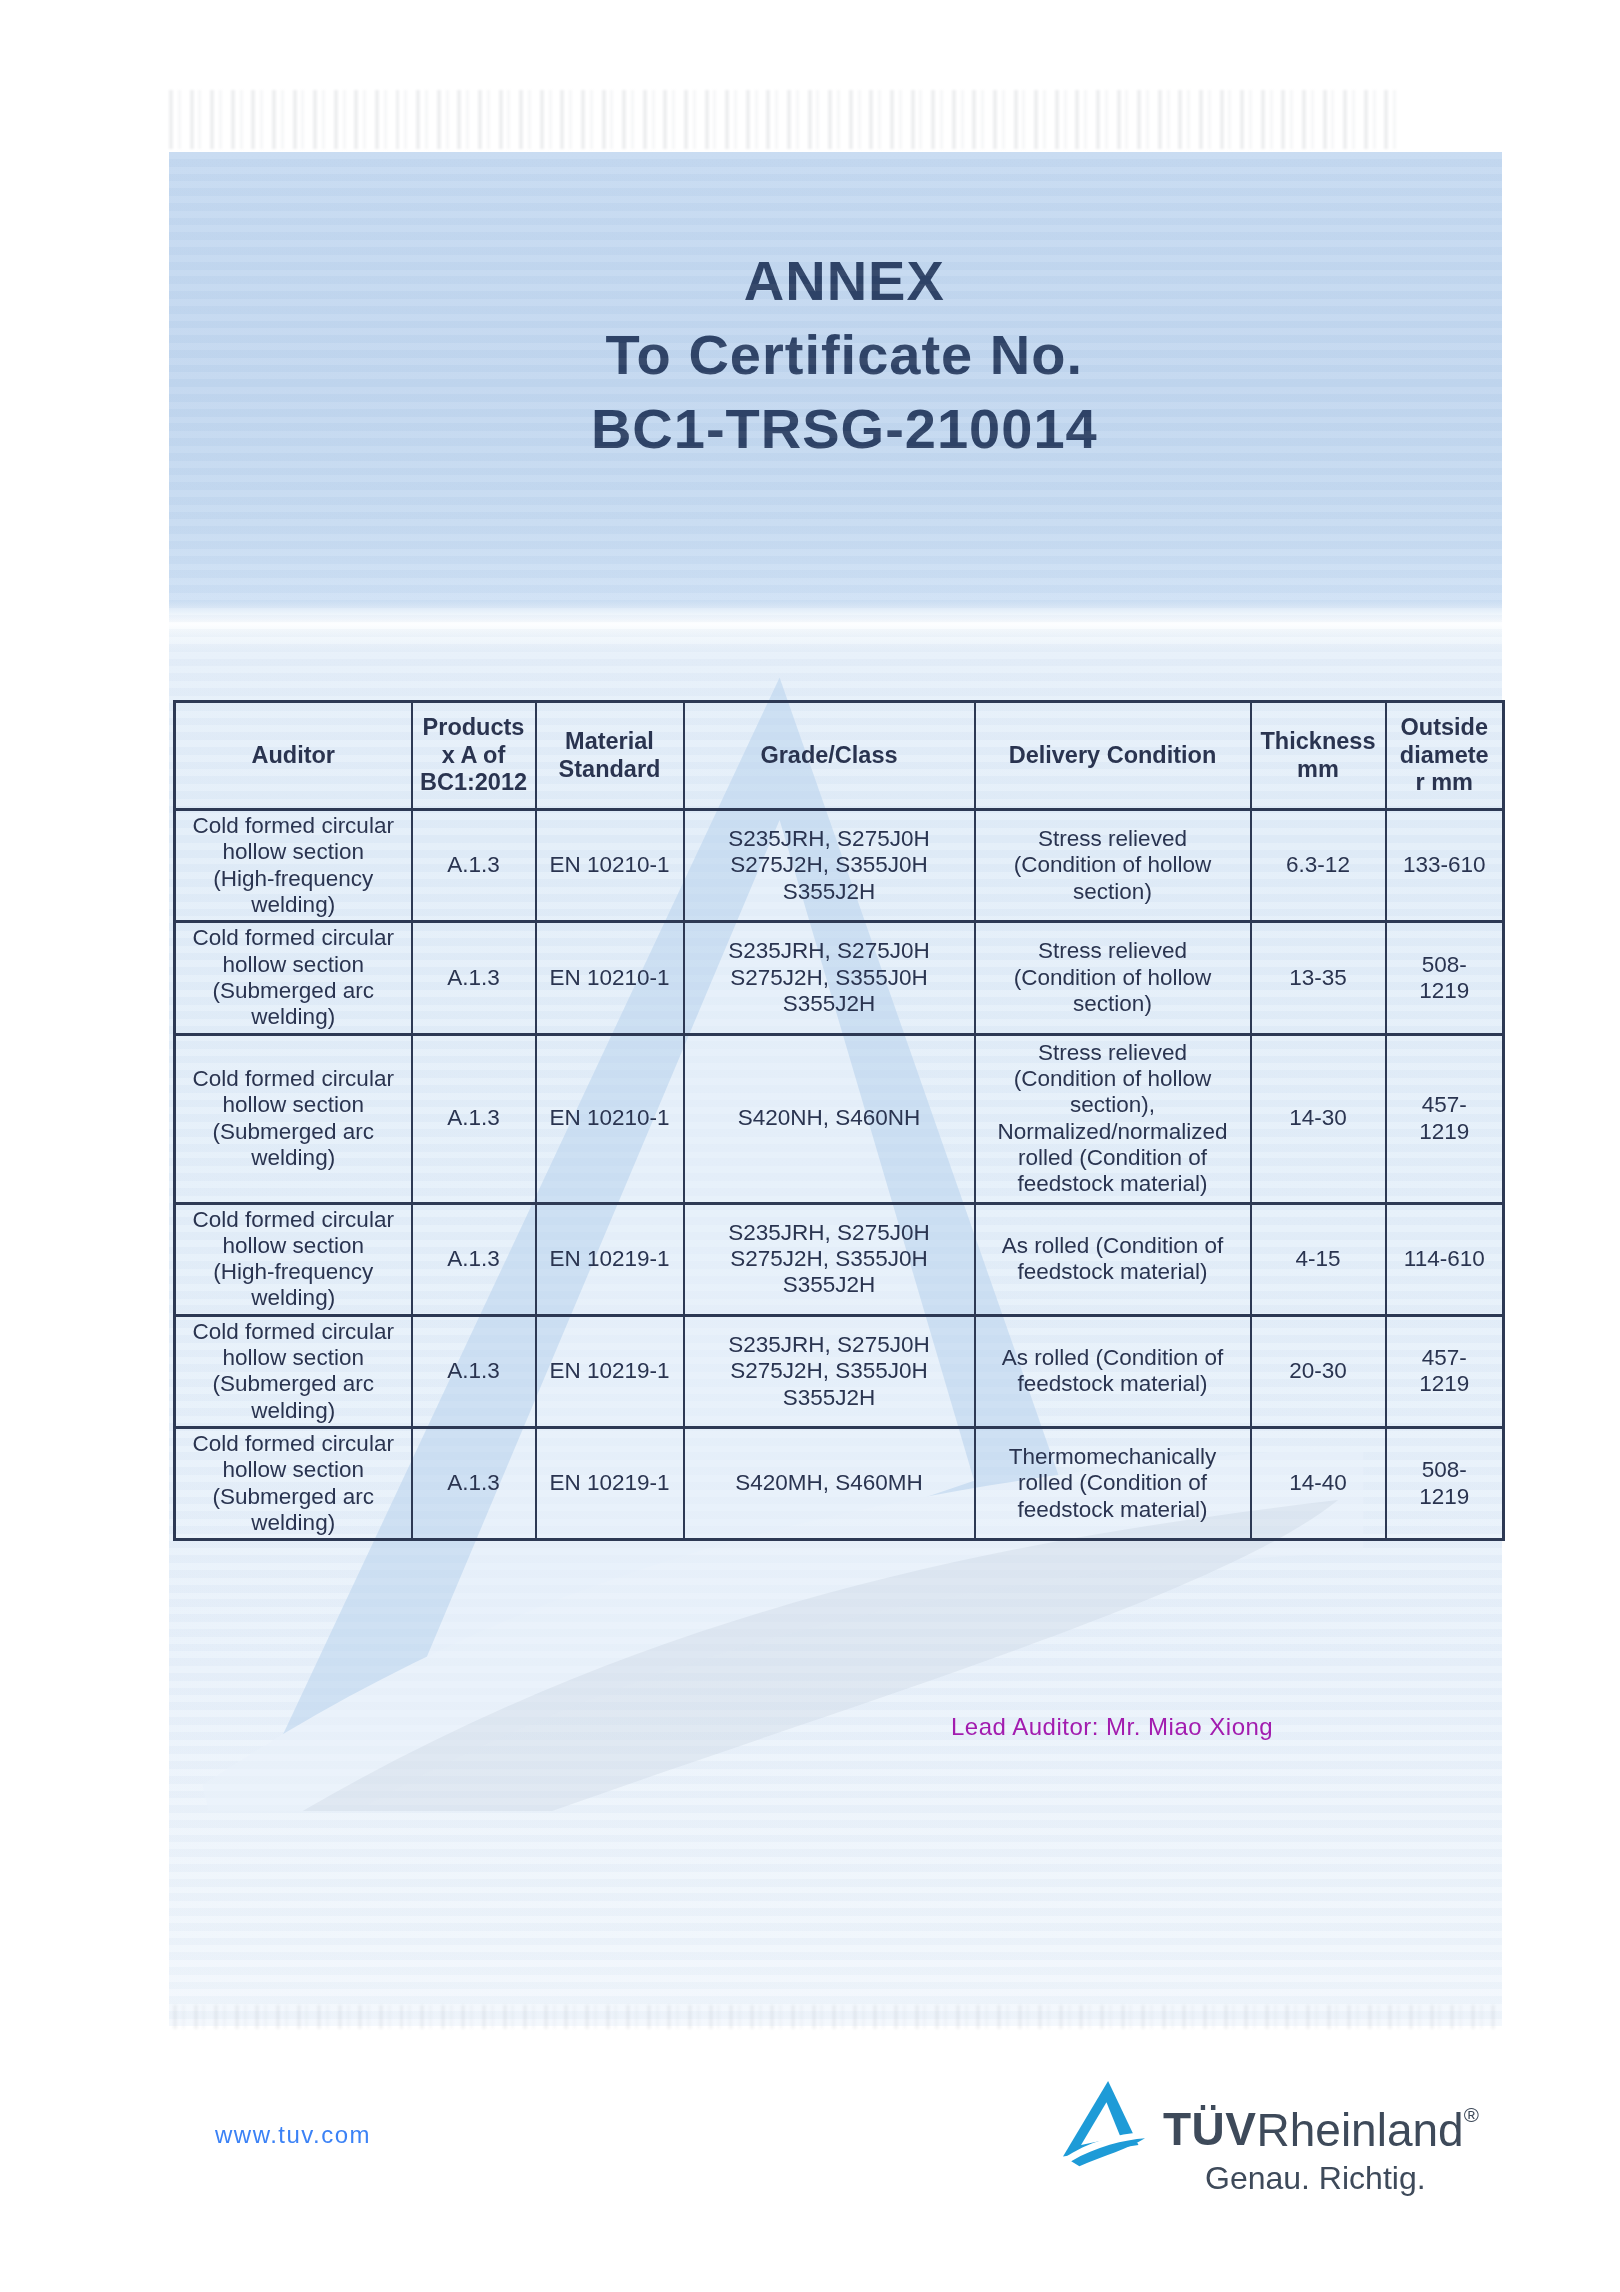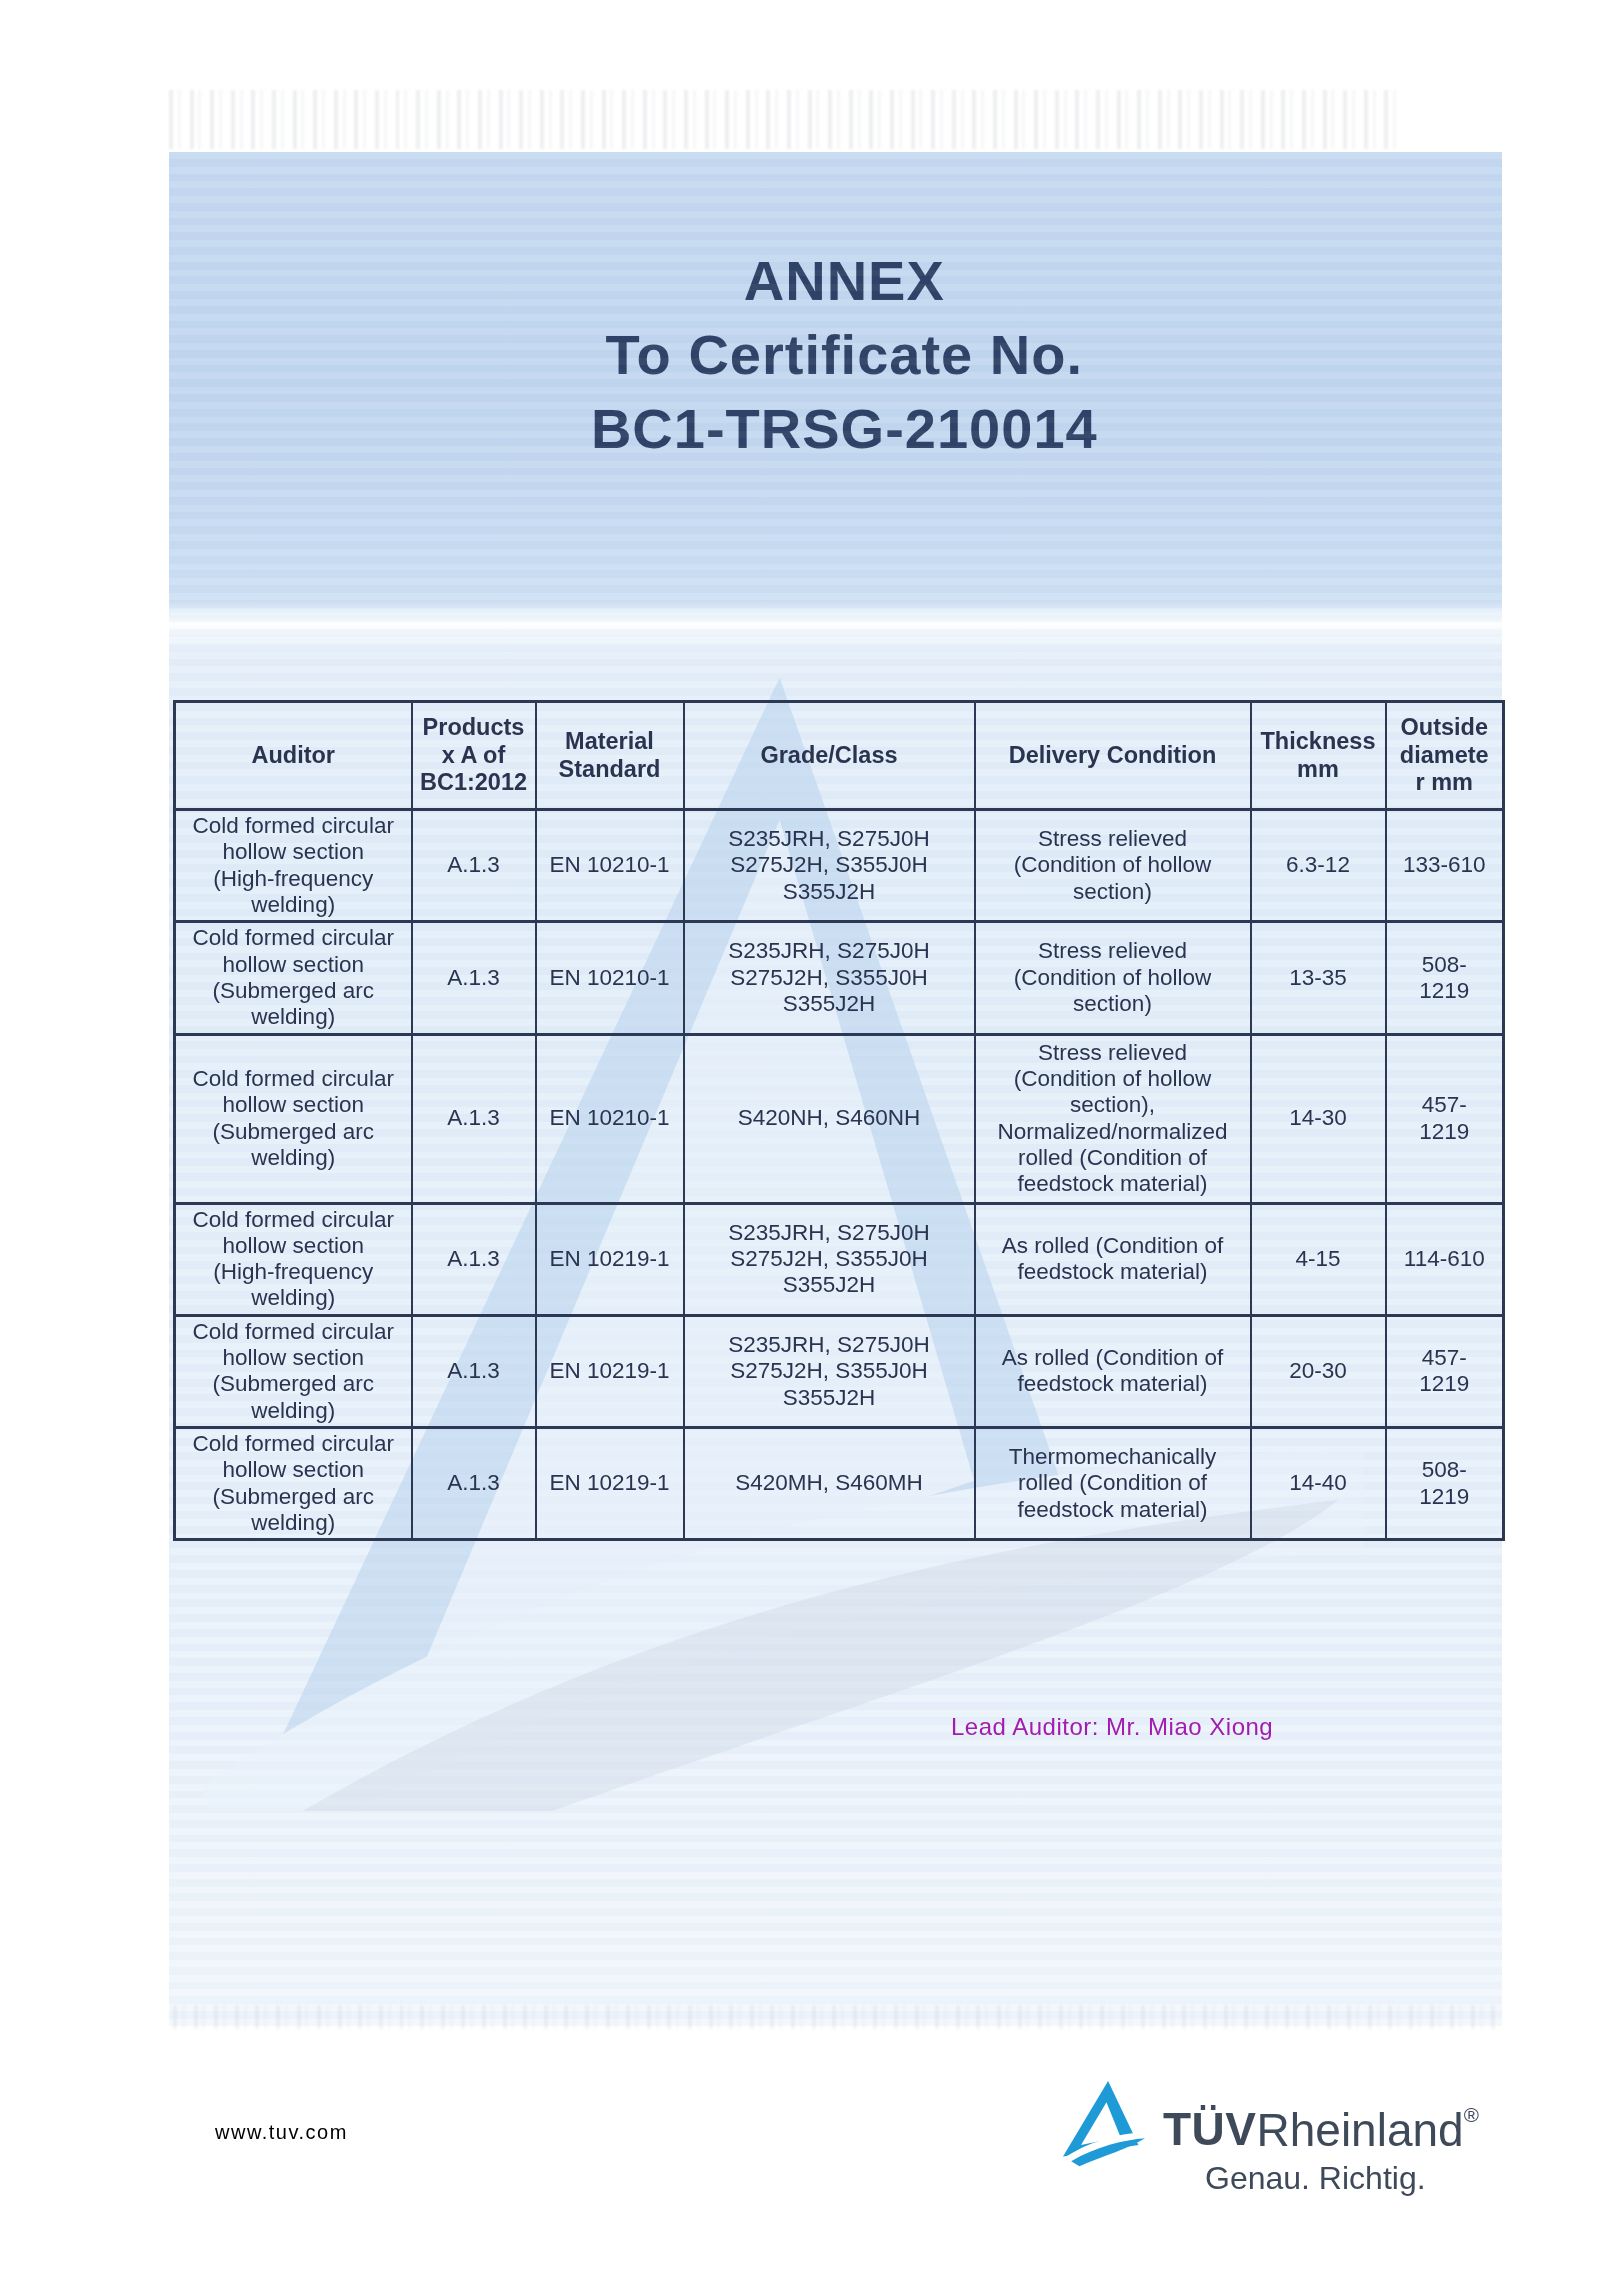--- a/index.html
+++ b/index.html
@@ -115,23 +115,23 @@
     left: 919px; top: 1713px;
     font-size: 24px;
     color: #a21caf;
     letter-spacing: 0.5px;
     margin-left: 32px;
   }
 
   .website {
     position: absolute;
     left: 215px; top: 2121px;
-    font-size: 20px;
+    font-size: 24px;
     letter-spacing: 1.5px;
-    color: #000000;
+    color: #3b82f6;
   }
 
   .brand { position: absolute; left: 1063px; top: 2078px; }
   .brand-triangle-svg {
     position: absolute; left: 0; top: 2px;
     width: 82px; height: 88px;
   }
   .brand-text {
     position: absolute; left: 100px; top: 11.8px;
     white-space: nowrap;

